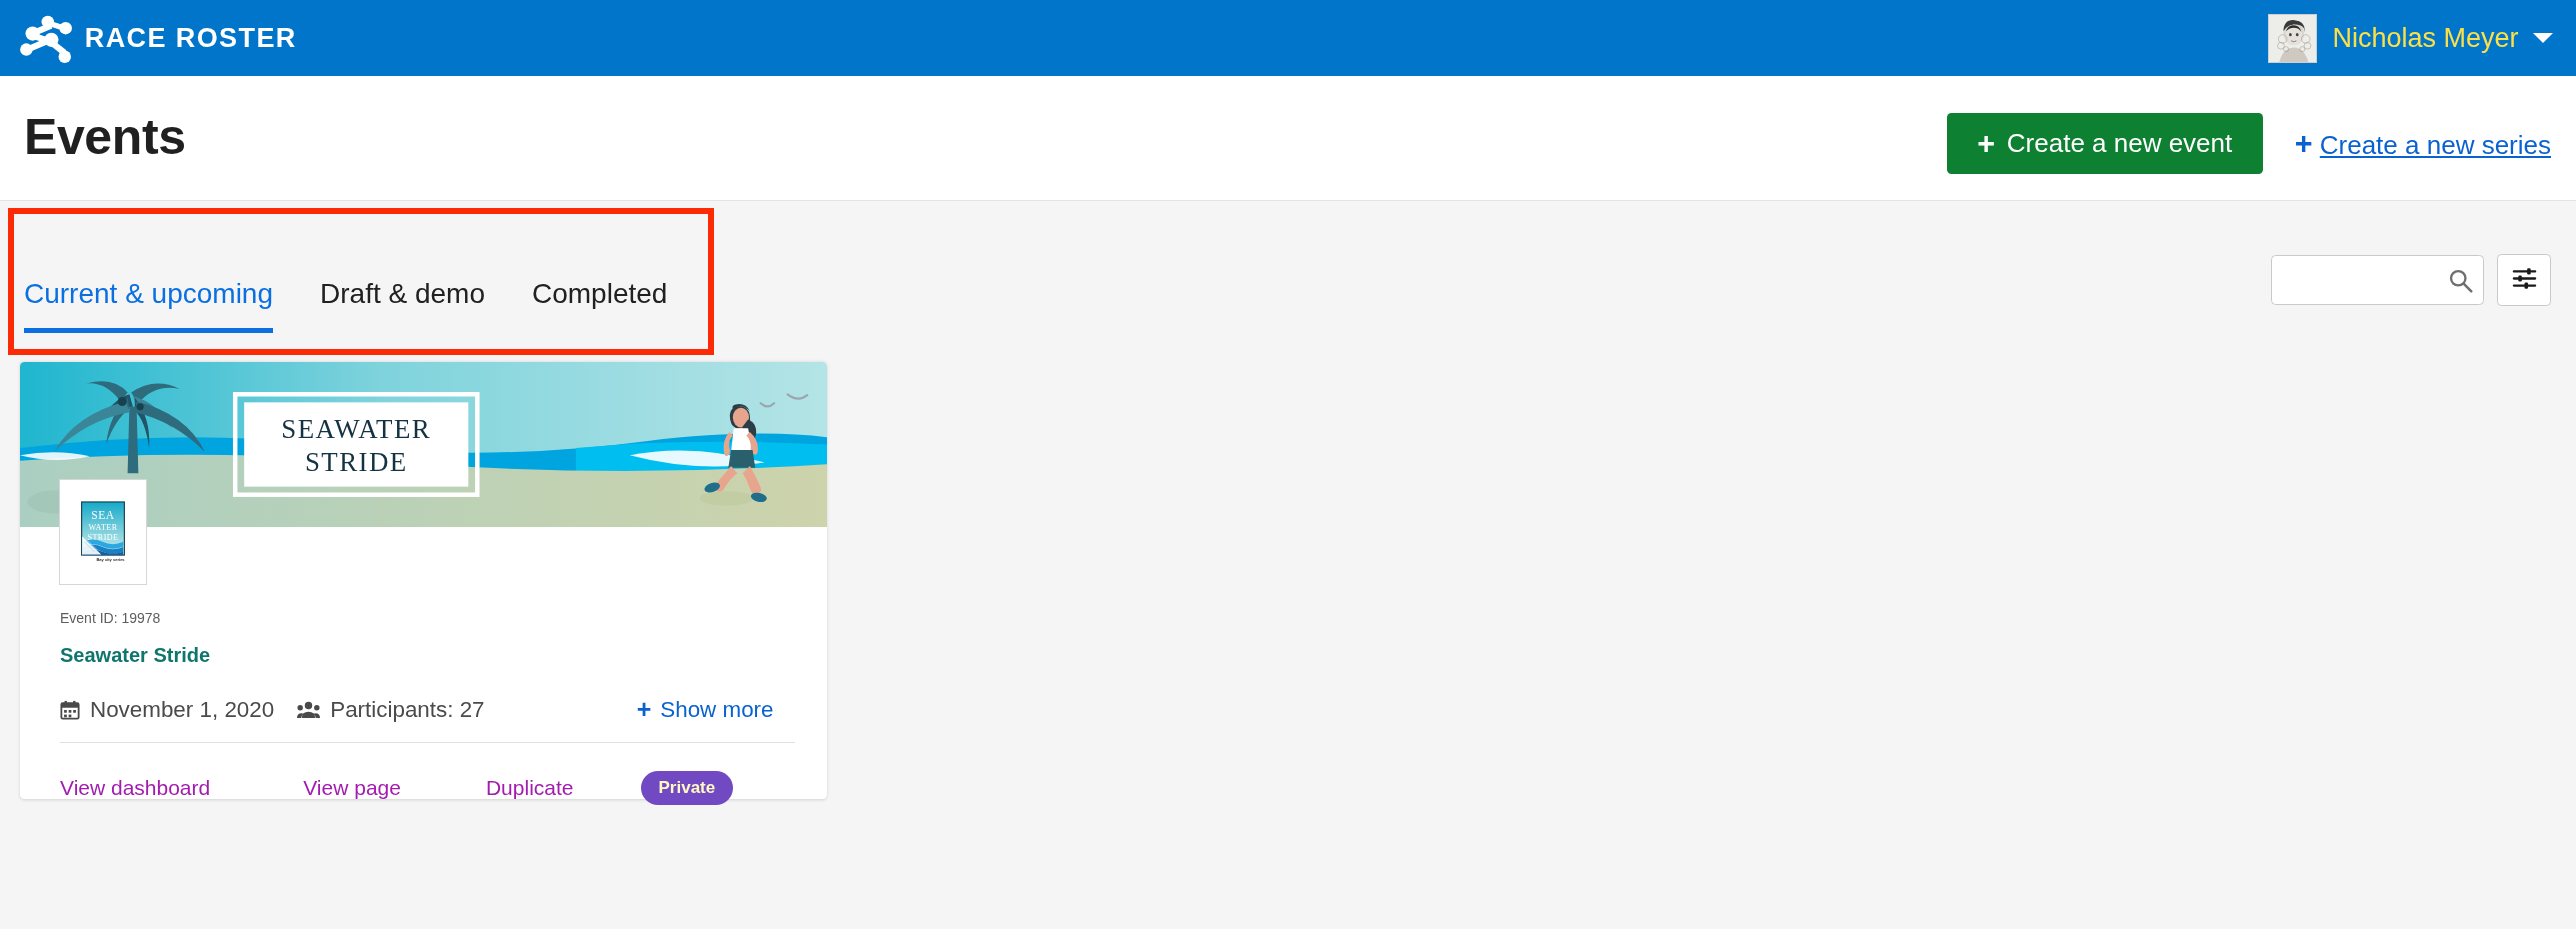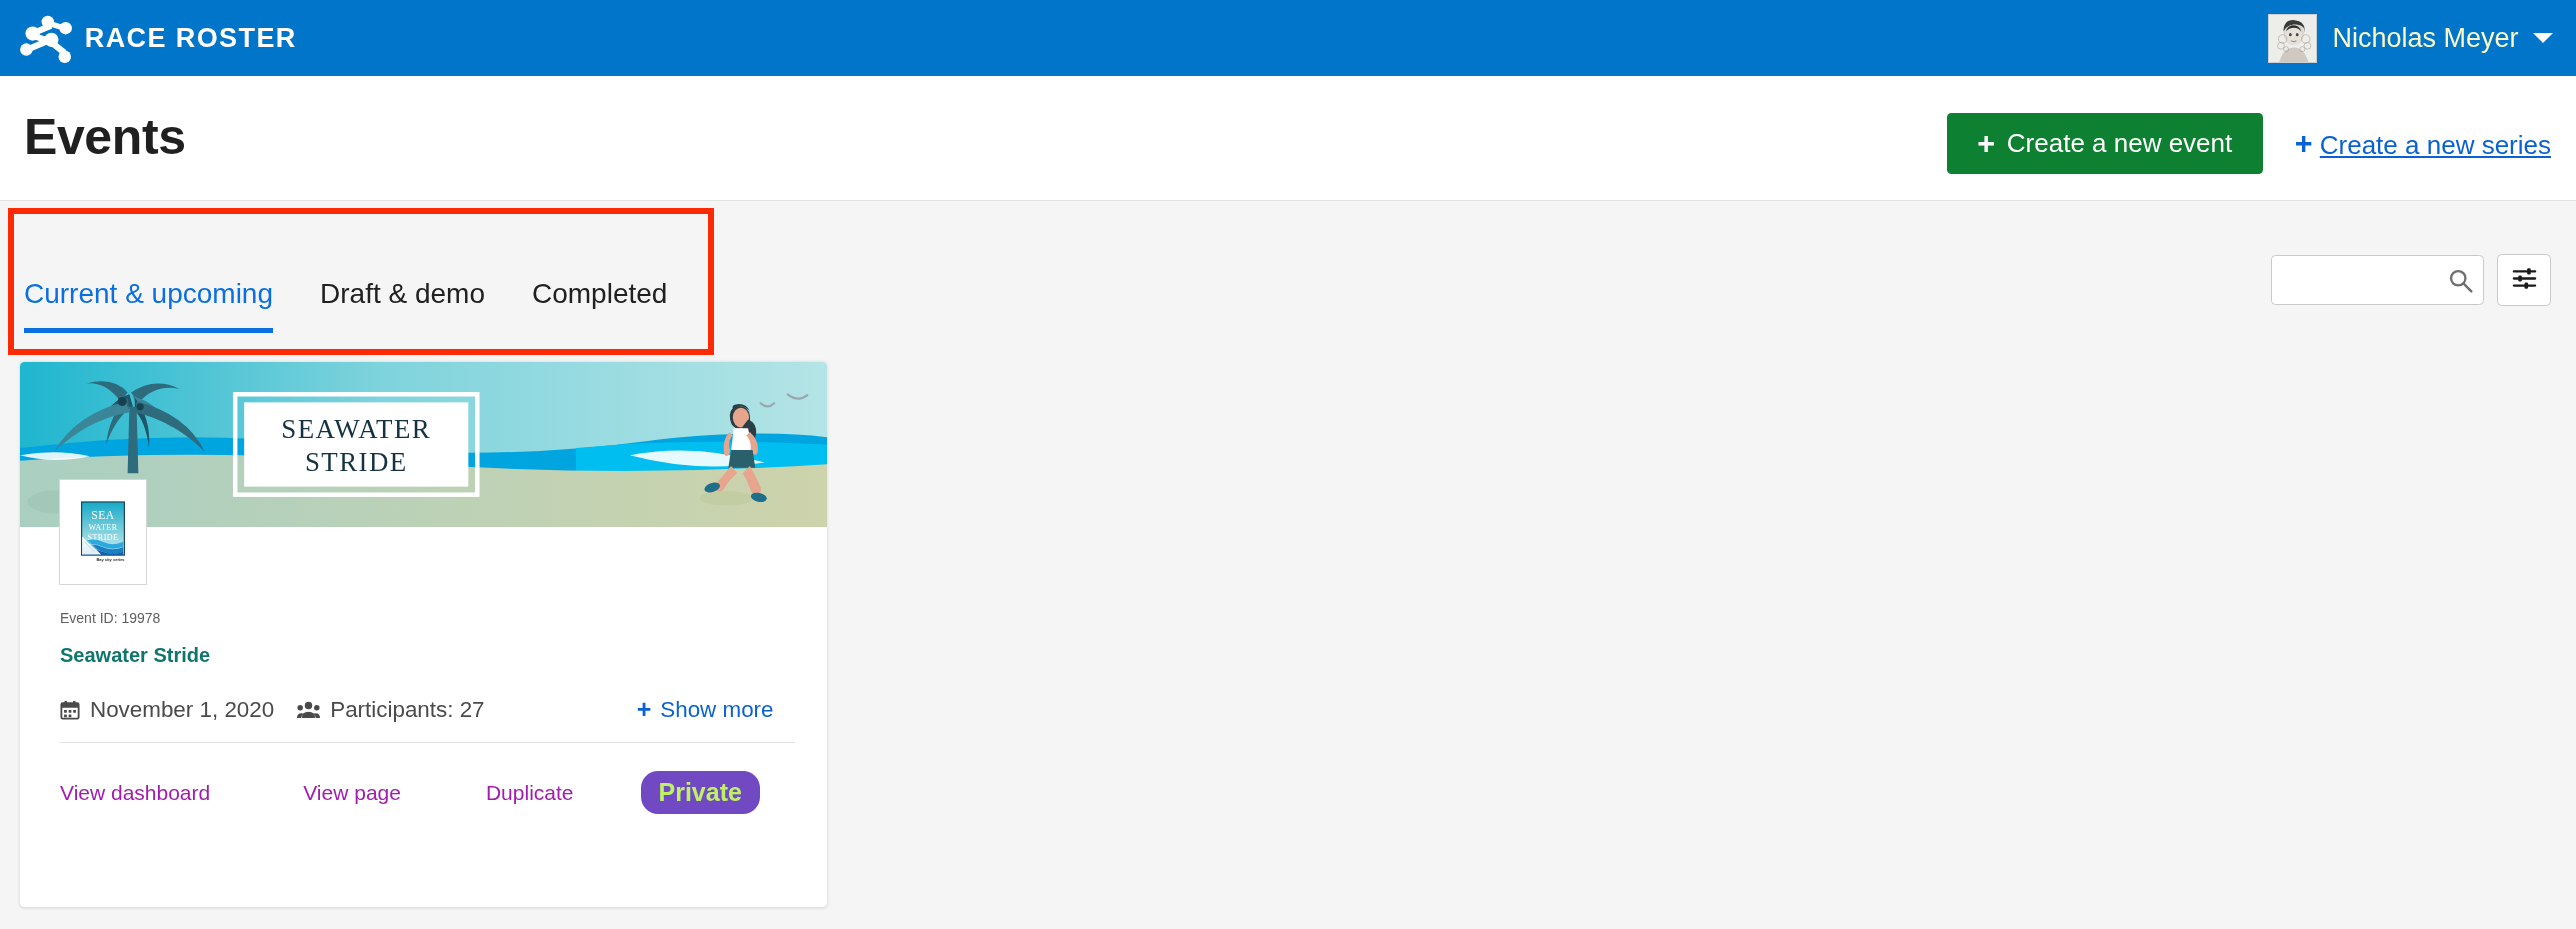--- a/index.html
+++ b/index.html
@@ -40,21 +40,21 @@
   }
   .avatar {
     width: 49px; height: 49px;
     background: #e9e9e4;
     border: 0.9px solid #cfcfcf;
     position: relative; overflow: hidden;
     flex: 0 0 auto;
   }
   .avatar svg { display:block; width:100%; height:100%; }
   .user-name {
-    color: #fef9c3;
+    color: #fde047;
     font-size: 27px;
     margin-left: 16px;
     white-space: nowrap;
   }
   .caret-down {
     width: 0; height: 0;
     border-left: 10px solid transparent;
     border-right: 10px solid transparent;
     border-top: 10.8px solid #ffffff;
     margin-left: 14.4px;
@@ -159,21 +159,21 @@
     border-radius: 4.5px;
     background: #fff;
     display: flex; align-items: center; justify-content: center;
     cursor: pointer;
   }
 
   
   .card {
     position: absolute;
     left: 20px; top: 362px;
-    width: 807px; height: 545px;
+    width: 807px; height: 437px;
     background: #ffffff;
     border-radius: 4.5px;
     box-shadow: 0 0.9px 3.6px rgba(0,0,0,0.14);
     overflow: visible;
   }
   .card-banner {
     position: relative;
     width: 807px; height: 165px;
     border-radius: 4.5px 4.5px 0 0;
     overflow: hidden;
@@ -229,22 +229,22 @@
     display: flex; align-items: center;
   }
   .footer-link {
     color: #a21caf; font-size: 21px; cursor: pointer;
     white-space: nowrap;
   }
   .fl-1 { margin-right: 93px; }
   .fl-2 { margin-right: 85px; }
   .fl-3 { margin-right: 67px; }
   .badge-private {
-    background: #7049c3; color: #bef264;
-    font-size: 25px; font-weight: bold;
+    background: #7049c3; color: #fef9c3;
+    font-size: 17px; font-weight: bold;
     padding: 7.2px 18px; border-radius: 17px;
     white-space: nowrap;
   }
 </style>
 </head>
 <body>
 
 <div class="topnav">
   <div class="brand">
     <span>

